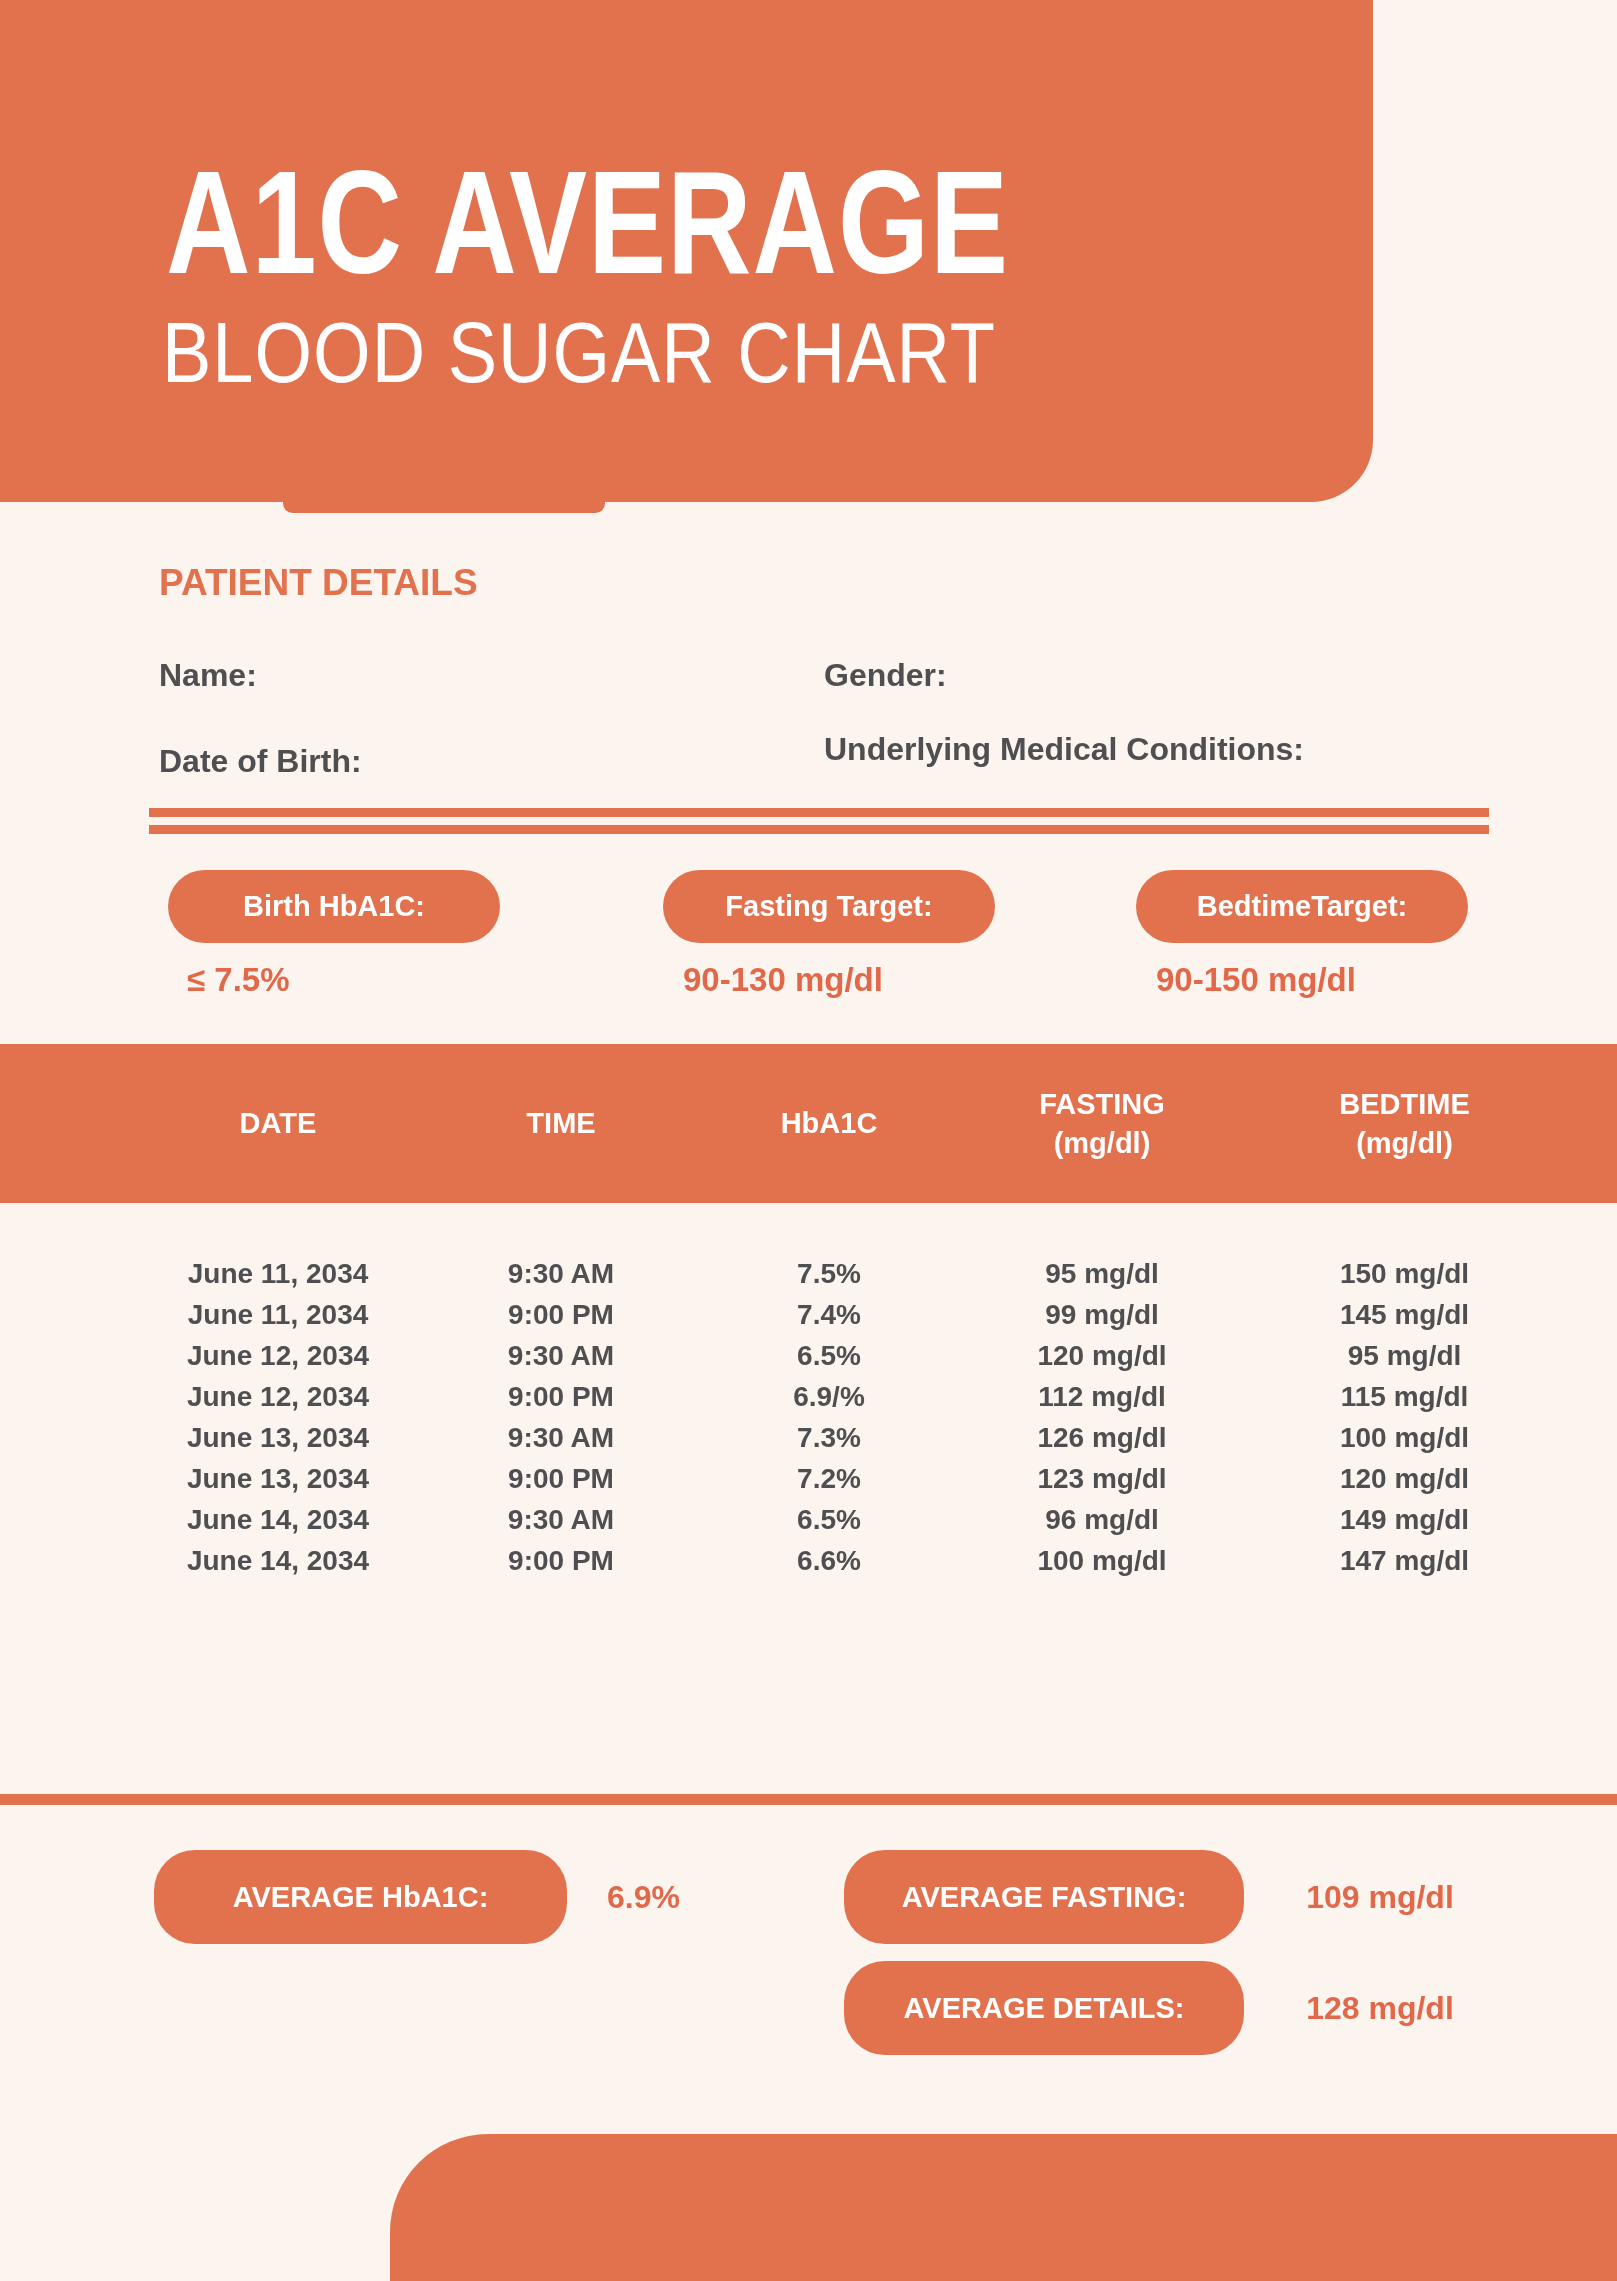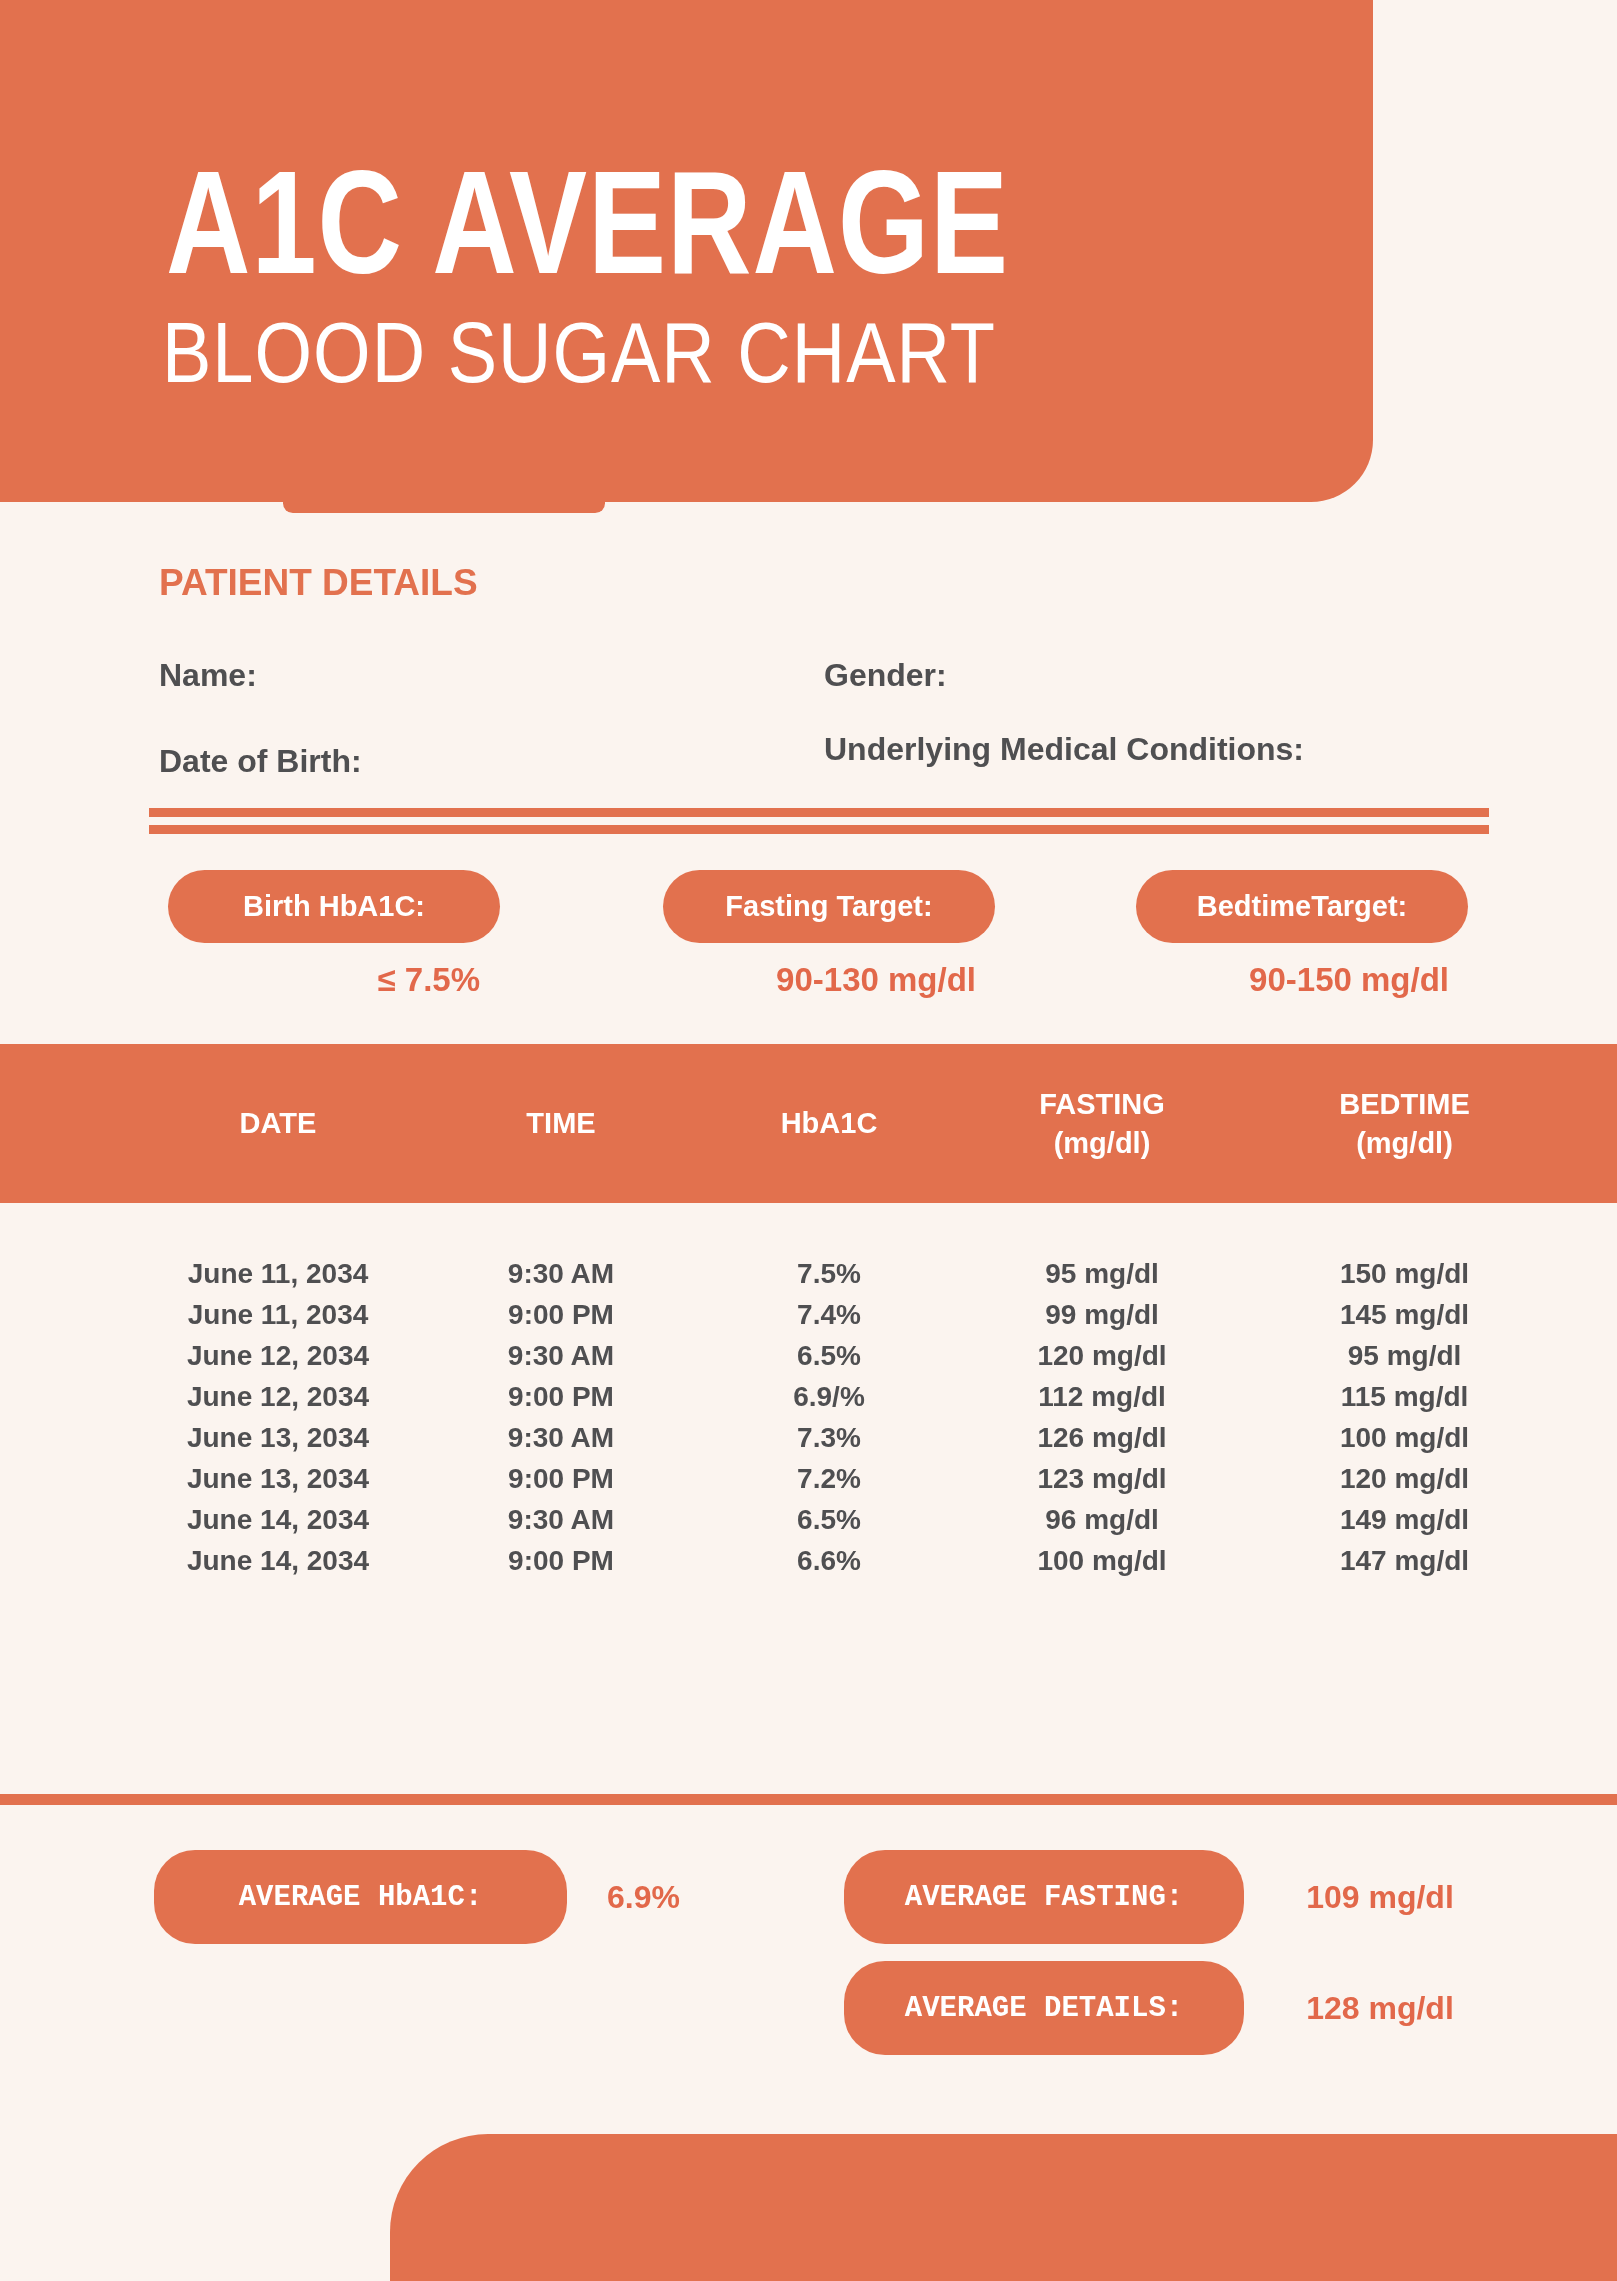--- a/index.html
+++ b/index.html
@@ -89,21 +89,21 @@
     white-space: nowrap;
   }
   .target-pill { top: 870px; width: 332px; height: 73px; border-radius: 37px; }
   .tp-1 { left: 168px; }
   .tp-2 { left: 663px; }
   .tp-3 { left: 1136px; }
   .target-value {
     position: absolute;
     top: 961px;
     width: 293px;
-    text-align: right;
+    text-align: left;
     font-size: 33px;
     font-weight: bold;
     color: var(--accent-text, #E2684A);
     white-space: nowrap;
   }
   .tv-1 { left: 187px; }
   .tv-2 { left: 683px; }
   .tv-3 { left: 1156px; }
   
   .cols {
@@ -150,21 +150,21 @@
     text-align: center;
     white-space: nowrap;
   }
   
   .divider-bar {
     position: absolute;
     left: 0; top: 1794px;
     width: 1618px; height: 10.7px;
     background: var(--accent, #E2714E);
   }
-  .avg-pill { border-radius: 41px; font-family: Liberation Mono, monospace; }
+  .avg-pill { border-radius: 41px; }
   .ap-hba1c   { left: 154px; top: 1850px; width: 413px; height: 94px; }
   .ap-fasting { left: 844px; top: 1850px; width: 400px; height: 94px; }
   .ap-bedtime { left: 844px; top: 1961px; width: 400px; height: 94px; }
   .avg-value {
     position: absolute;
     display: flex;
     align-items: center;
     justify-content: center;
     font-size: 32px;
     font-weight: bold;

